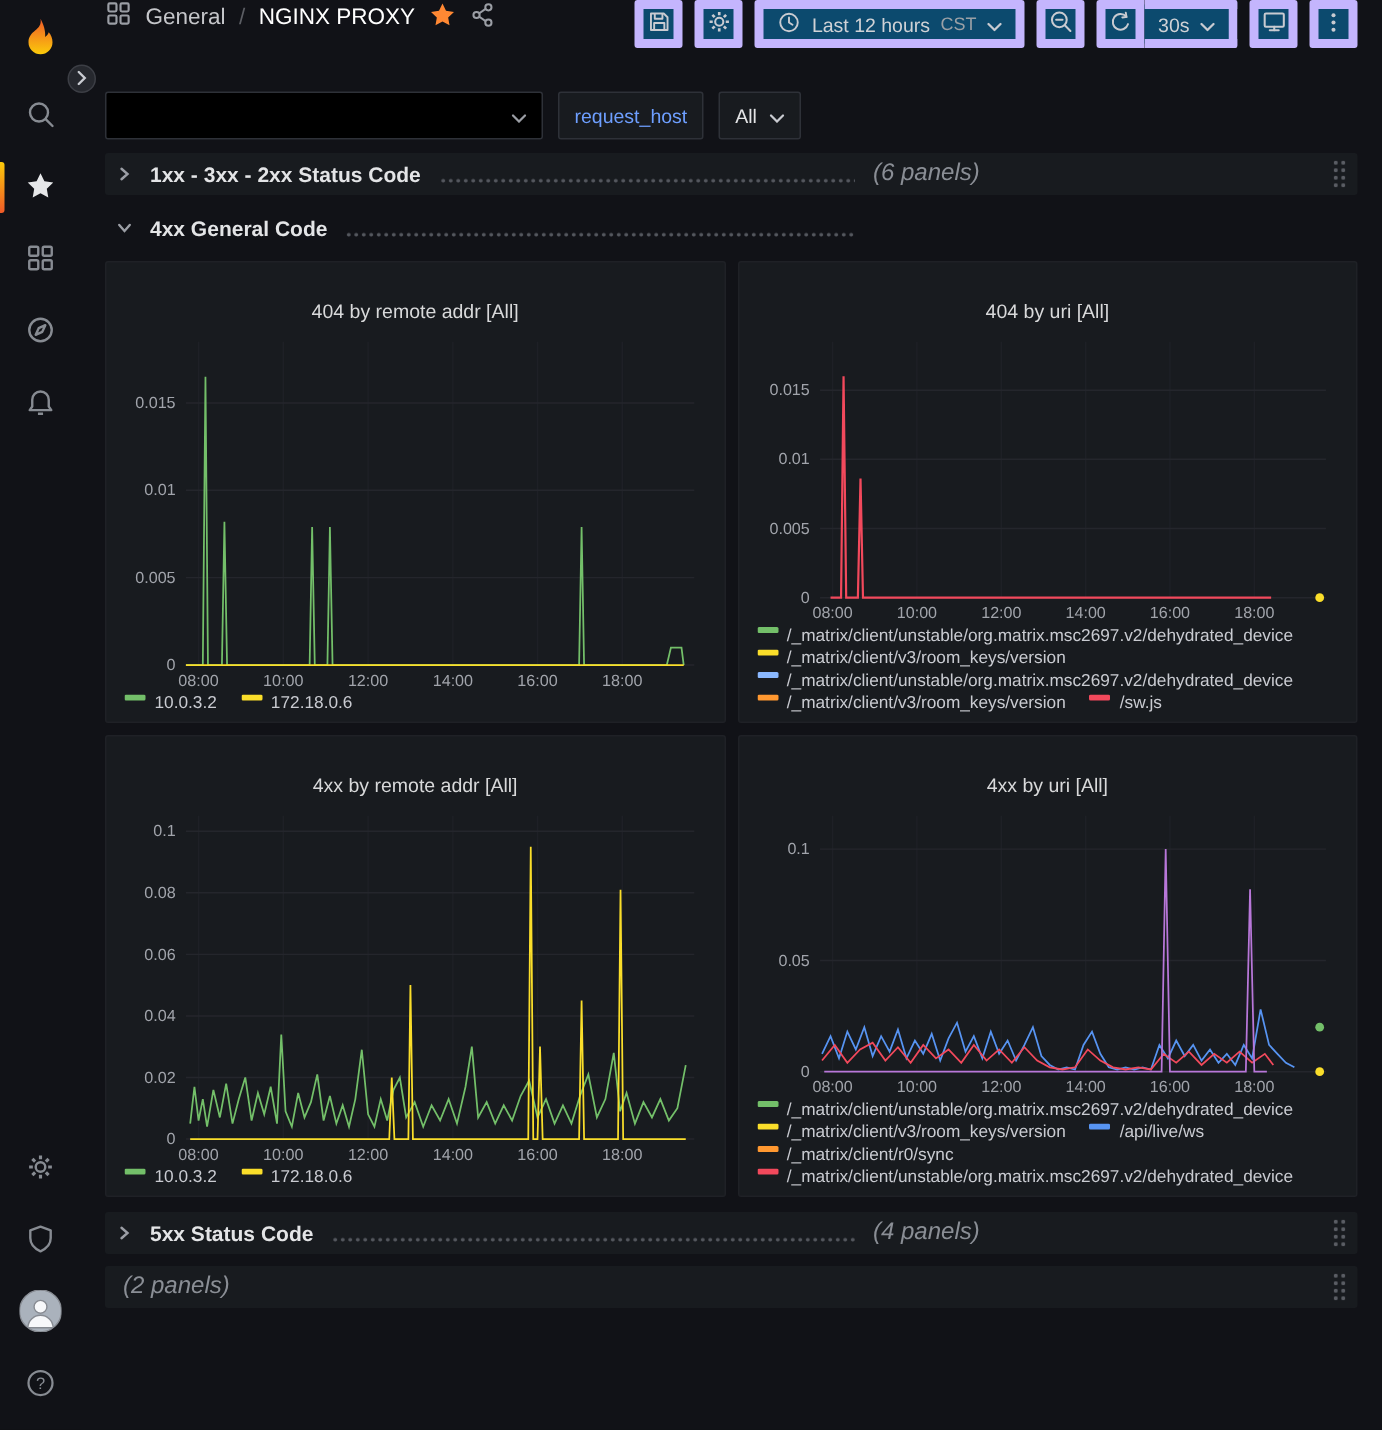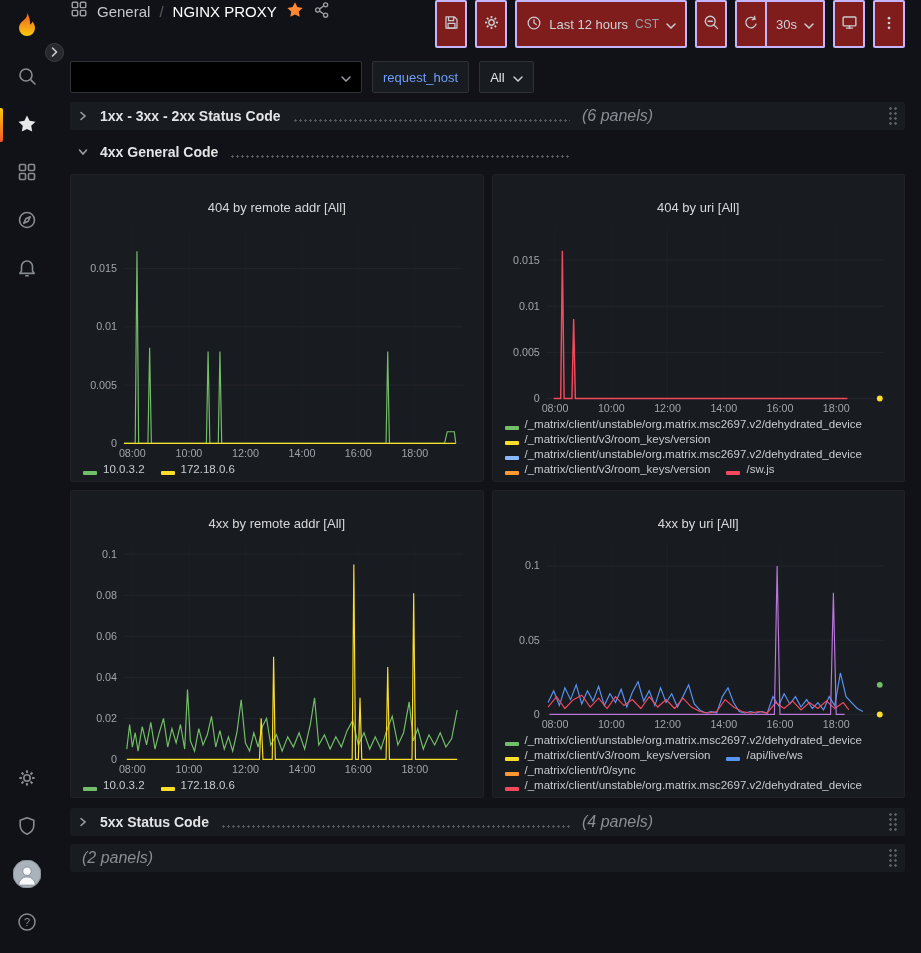--- a/index.html
+++ b/index.html
@@ -25,22 +25,22 @@
 
   
   .main{flex:1;display:flex;flex-direction:column;min-width:0}
   .topnav{height:52px;display:flex;align-items:flex-start;padding:0 16px;gap:8px;flex:0 0 52px}
   .crumb-left{display:flex;align-items:center;gap:9px;flex:1;min-width:0}
   .crumb-section{color:#c5c6ca;font-size:15px}
   .crumb-sep{color:#5c5e64;font-size:15px}
   .crumb-name{color:#fff;font-size:15px;font-weight:500}
   .plain-icon{border:none;background:none;cursor:pointer;display:flex;align-items:center}
 
-  .btn{height:48px;min-width:32px;display:flex;align-items:center;justify-content:center;gap:7px;
-    background:#7f1d1d;border:2px solid #c4b5fd;border-radius:2px;color:#d0d2d6;font-size:13px;
+  .btn{height:32px;min-width:32px;display:flex;align-items:center;justify-content:center;gap:7px;
+    background:#0c4a6e;border:6px solid #c4b5fd;border-radius:2px;color:#d0d2d6;font-size:13px;
     cursor:pointer;padding:0 9px}
   .icon-btn{width:32px;padding:0}
   .btn-group{display:flex}
   .btn-group .btn:first-child{border-radius:2px 0 0 2px}
   .btn-group .btn:last-child{border-radius:0 2px 2px 0;border-left:none}
   .tz{color:#9aa0a6;font-size:12px}
 
   
   .subnav{display:flex;align-items:center;padding:9px 16px 9px;gap:10px;flex:0 0 50px}
   .chip{height:32px;display:flex;align-items:center;gap:8px;padding:0 10px;background:#181b1f;
@@ -64,21 +64,21 @@
 
   .grid2{display:grid;grid-template-columns:1fr 1fr;gap:8px;margin-bottom:10px}
   .panel{height:308px;background:#181b1f;border:1px solid #1f2126;border-radius:2px;display:flex;
     flex-direction:column;padding:17px 6px 2px;overflow:hidden}
   .panel-title{height:30px;flex:0 0 30px;display:flex;align-items:center;justify-content:center;
     font-size:13px;font-weight:500;color:#d8d9da;cursor:pointer}
   .chart{flex:1 1 0;min-height:140px;width:100%;display:block}
   .tick{fill:#a1a4ab;font-size:11px}
   .legend{display:flex;flex-wrap:wrap;column-gap:16px;row-gap:3px;padding:2px 6px 4px;font-size:11.5px;
     color:#c9cbd1;overflow:hidden}
-  .legend-item{display:flex;align-items:flex-end;gap:6px;white-space:nowrap;max-width:100%;overflow:hidden;cursor:pointer}
+  .legend-item{display:flex;align-items:flex-start;gap:6px;white-space:nowrap;max-width:100%;overflow:hidden;cursor:pointer}
   .legend-mark{width:14px;height:4px;border-radius:1px;flex:0 0 14px}
 </style>
 </head>
 <body>
 
 <div class="app">
 
   <aside class="sidebar">
     <button class="logo">
       <svg width="30" height="30" viewBox="0 0 30 30">

